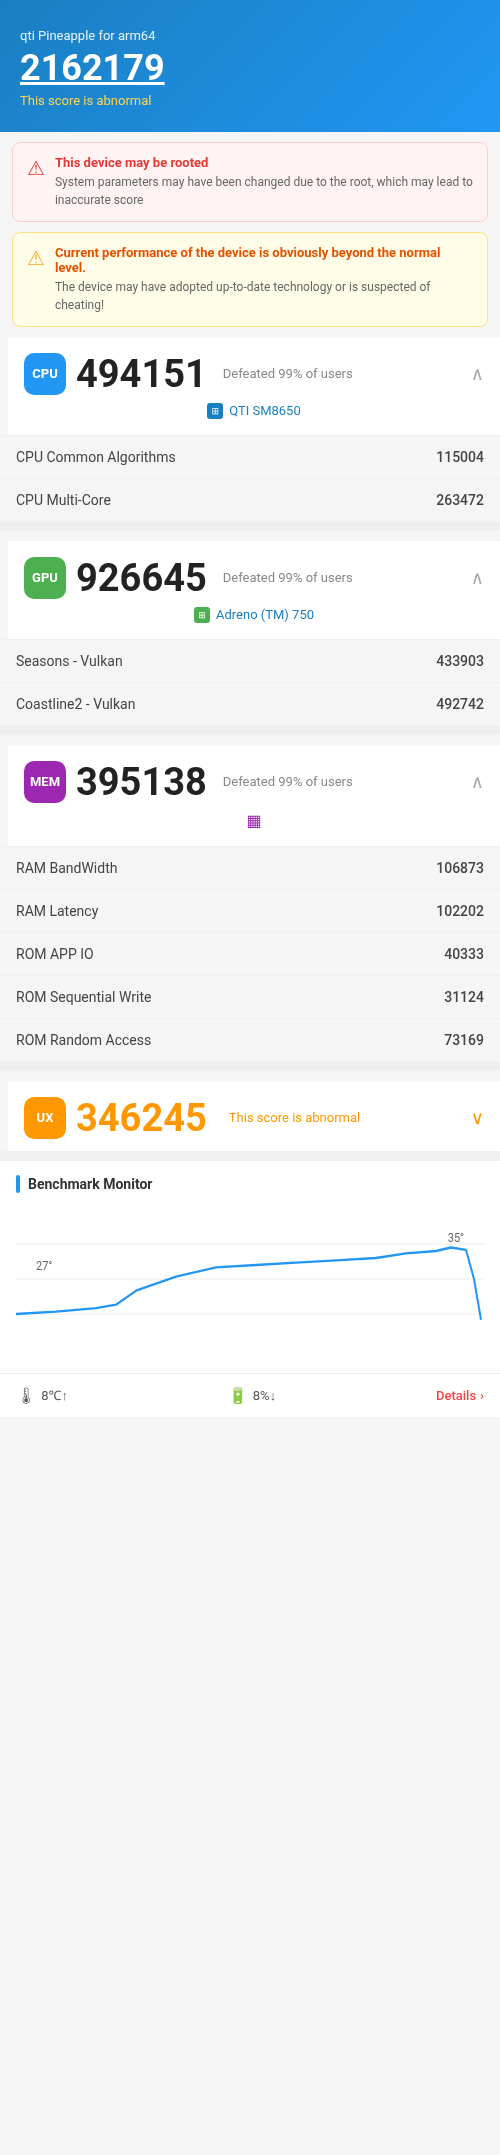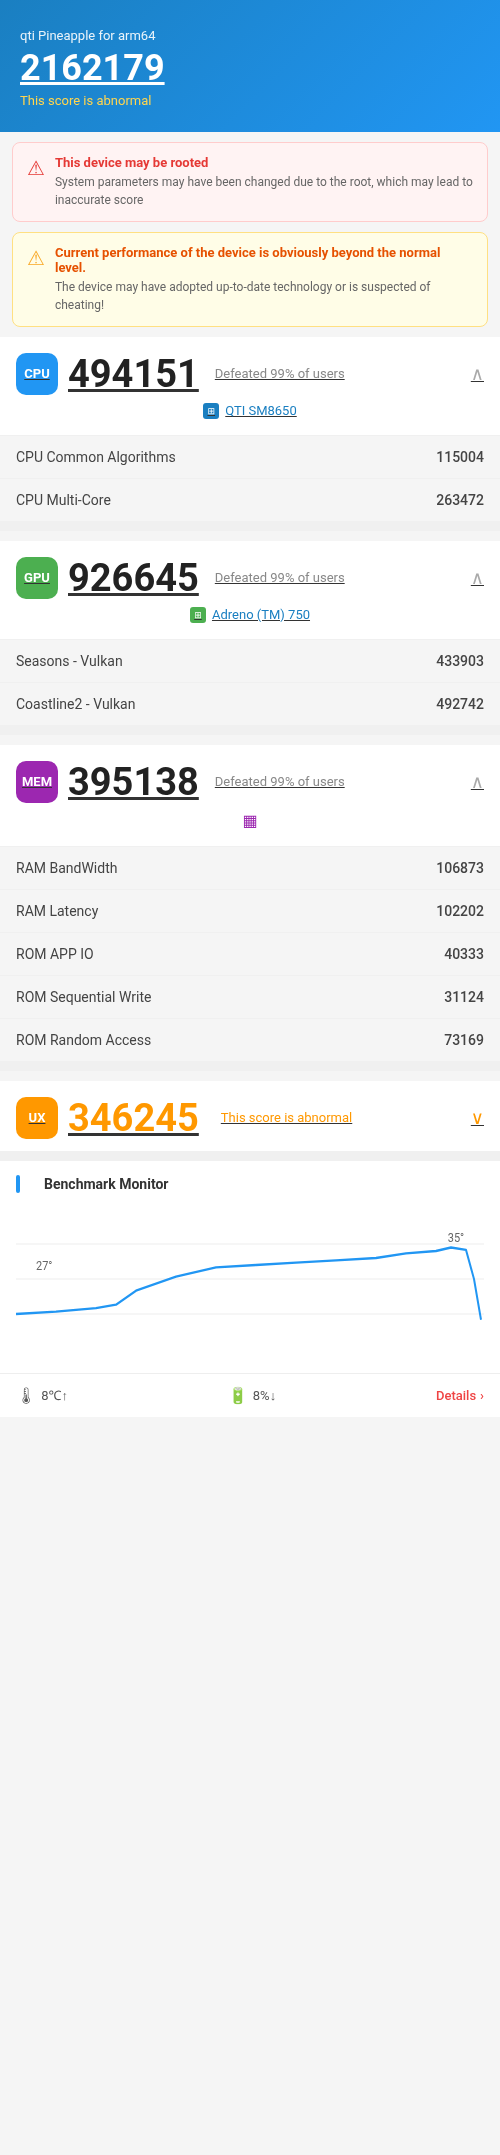--- a/index.html
+++ b/index.html
@@ -67,23 +67,22 @@
     .warning-text {
       font-size: 12px;
       color: #666;
       margin-top: 3px;
       line-height: 1.5;
     }
 
     
     .score-section {
       background: white;
-      margin: 10px 0 0 0;
+      margin: 10px 0 0 8px;
       padding: 16px 16px 12px;
-      text-decoration: underline;
     }
     .score-row {
       display: flex;
       align-items: center;
       gap: 10px;
     }
     .score-badge {
       width: 42px;
       height: 42px;
       border-radius: 10px;
@@ -175,21 +174,21 @@
     .benchmark-section {
       background: white;
       padding: 14px 16px;
     }
     .benchmark-title {
       font-size: 14px;
       font-weight: bold;
       color: #333;
       display: flex;
       align-items: center;
-      gap: 24px;
+      gap: 8px;
       margin-bottom: 16px;
     }
     .benchmark-bar-indicator {
       width: 4px;
       height: 18px;
       background: #2196f3;
       border-radius: 2px;
       display: inline-block;
     }
 

